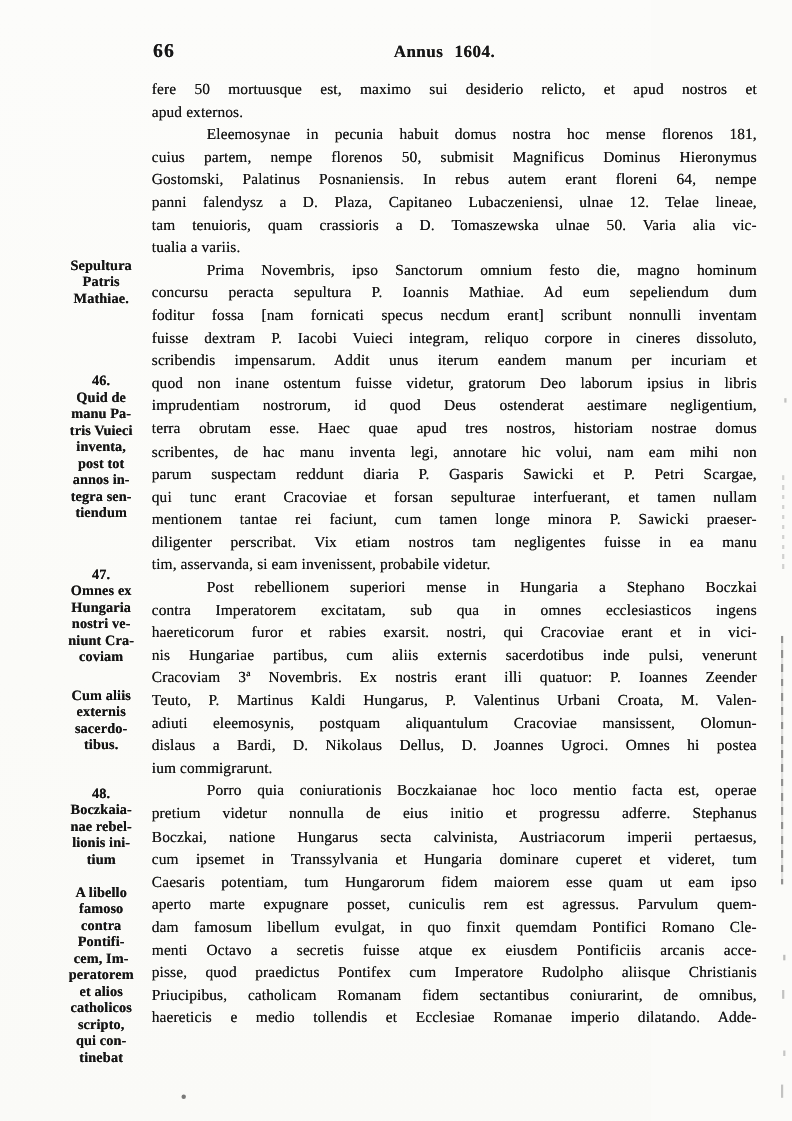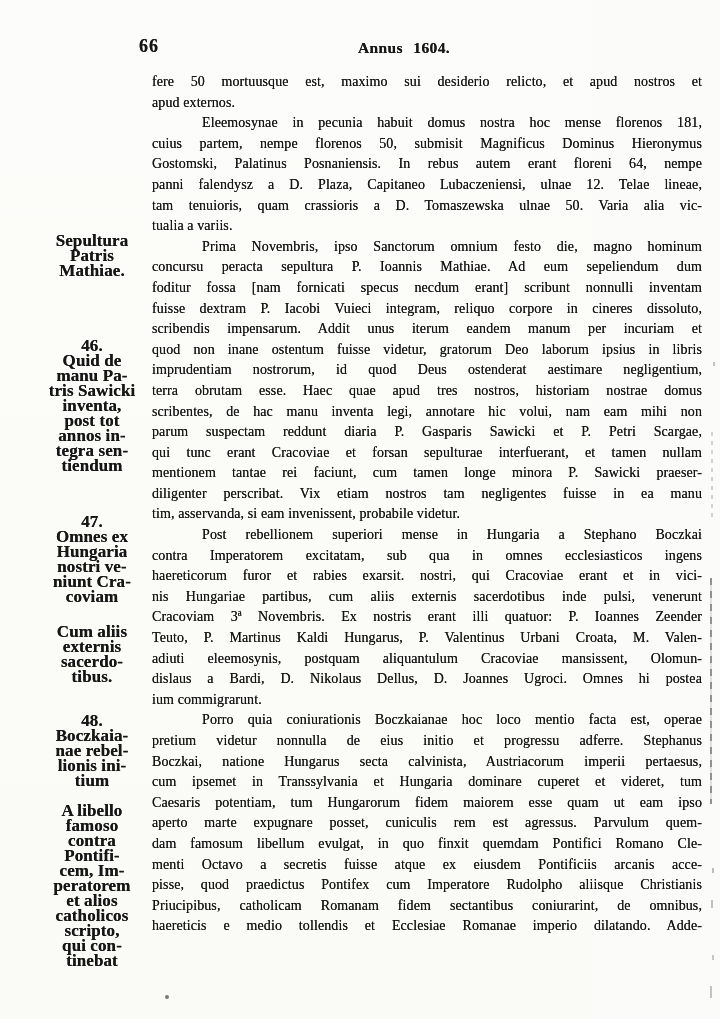--- a/index.html
+++ b/index.html
@@ -28,21 +28,21 @@
     left: 138px; top: 39px; width: 550px;
     text-align: center;
     font-size: 15.5px; font-weight: 700;
     word-spacing: 6px; letter-spacing: .4px;
     transform: translateX(-9px);
     text-shadow: 0 0 .4px rgba(0,0,0,.75);
   }
   
   .body-col {
     position: absolute;
-    left: 138px; top: 72px; width: 550px; margin-left: 14px;
+    left: 138px; top: 72px; width: 550px;
   }
   .bline {
     height: 20.6px; line-height: 20.6px;
     font-size: 14px;
     white-space: normal;
     text-align: justify;
     text-align-last: justify;
     letter-spacing: .1px;
     text-shadow: 0 0 .35px rgba(0,0,0,.8);
     overflow: visible;
@@ -50,21 +50,21 @@
   .bline.last {
     text-align: center;
     text-align-last: left;
   }
   .bline.indent { text-indent: 50px; }
   
   .mnote {
     position: absolute;
     left: 46px; width: 92px;
     text-align: center;
-    font-size: 17px; font-weight: 700;
+    font-size: 13px; font-weight: 700;
     line-height: 15px;
     letter-spacing: .1px;
     text-shadow: 0 0 .3px rgba(0,0,0,.8);
   }
   .mnote div { white-space: nowrap; }
   
   .artifact { position: absolute; pointer-events: none; }
   .vdash1 {
     left: 711px; top: 432px; width: 2px; height: 88px; opacity: .32;
     background: repeating-linear-gradient(180deg, #777 0 4px, transparent 4px 9px);
@@ -92,21 +92,21 @@
   <aside>
     <div class="mnote" style="top:233px">
         <div>Sepultura</div>
         <div>Patris</div>
         <div>Mathiae.</div>
       </div>
     <div class="mnote" style="top:338px">
         <div>46.</div>
         <div>Quid de</div>
         <div>manu Pa-</div>
-        <div>tris Sawicki</div>
+        <div>tris Vuieci</div>
         <div>inventa,</div>
         <div>post tot</div>
         <div>annos in-</div>
         <div>tegra sen-</div>
         <div>tiendum</div>
       </div>
     <div class="mnote" style="top:514px">
         <div>47.</div>
         <div>Omnes ex</div>
         <div>Hungaria</div>

